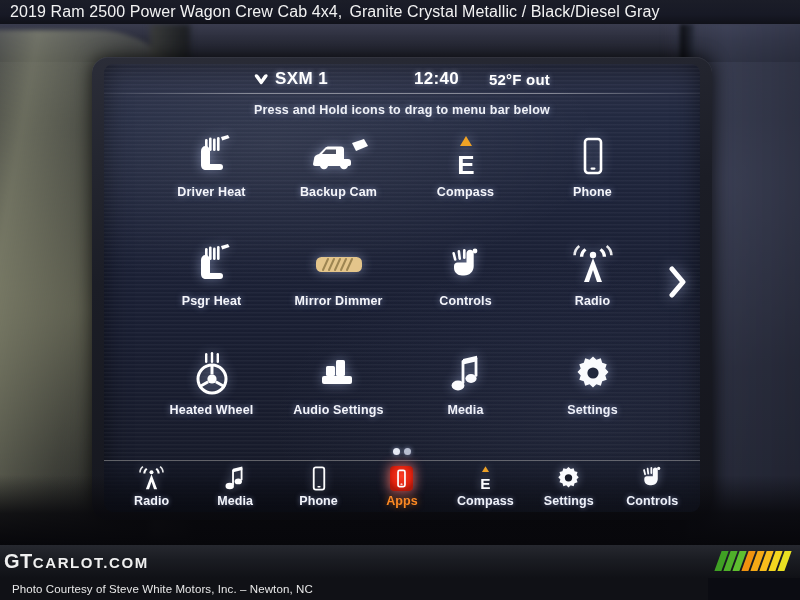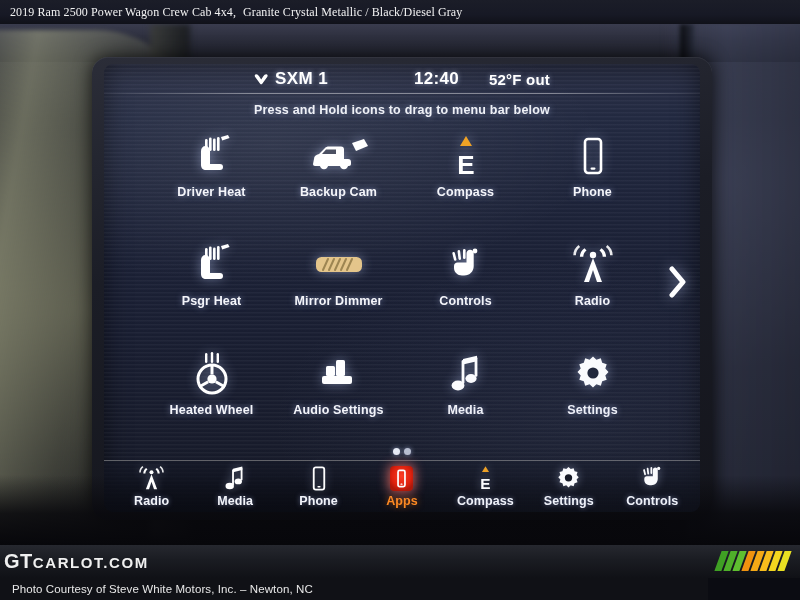--- a/index.html
+++ b/index.html
@@ -21,24 +21,23 @@
   .caption-bar {
     position: absolute; left: 0; top: 0;
     width: 800px; height: 24px;
     background: linear-gradient(180deg,#1b1d28 0%, #171925 60%, #101119 100%);
     display: flex; align-items: center;
     padding-left: 10px;
     z-index: 40;
   }
   .caption-text {
     color: #f2f2f2;
-    font-size: 12px;
+    font-size: 16px;
     letter-spacing: .1px;
     white-space: nowrap;
-    font-family: Liberation Serif, serif;
   }
   .caption-sep { display: inline-block; width: 7px; }
 
   
   .photo {
     position: absolute; left: 0; top: 24px;
     width: 800px; height: 521px;
     overflow: hidden;
     background:
       radial-gradient(120% 90% at 12% 55%, rgba(140,140,110,0.45) 0%, rgba(90,92,80,0.12) 38%, rgba(0,0,0,0) 62%),

